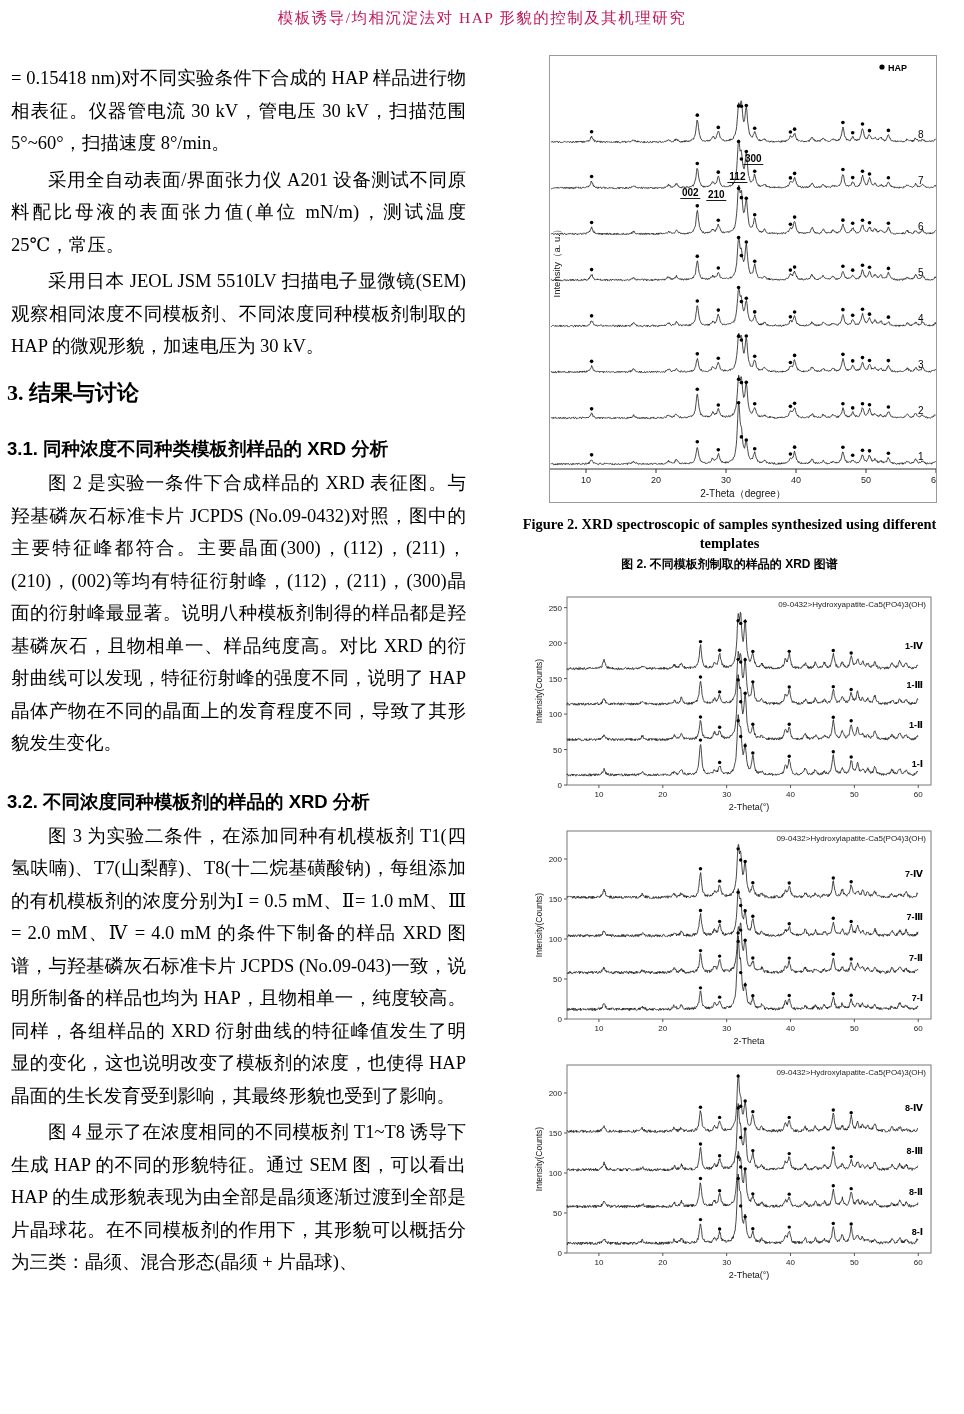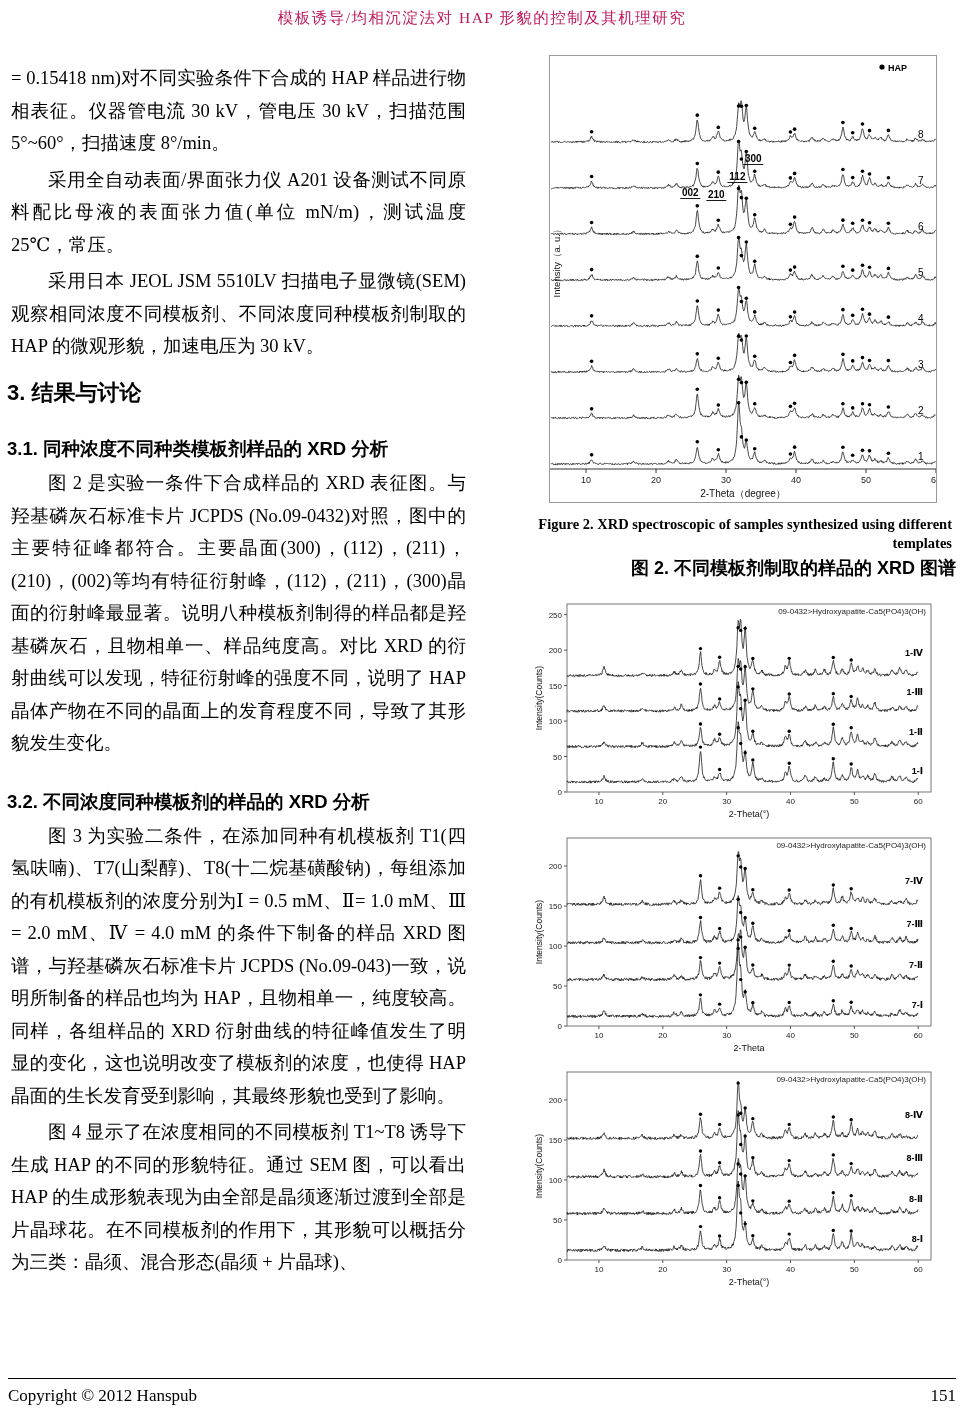--- a/index.html
+++ b/index.html
@@ -5,30 +5,30 @@
   *{margin:0;padding:0;box-sizing:border-box}
   html,body{background:#ffffff}
   .page{position:relative;width:964px;height:1414px;background:#fff;color:#000;
         font-family:"Liberation Serif","DejaVu Serif",serif;overflow:hidden}
   .header{position:absolute;top:8px;left:0;width:100%;text-align:center;
           font-size:15.5px;color:#be185d;letter-spacing:1.5px}
   .left-col{position:absolute;left:7px;top:58px;width:463px;
             font-size:18.5px;line-height:32.5px;text-align:justify}
   .left-col p{text-indent:2em;margin:4px}
   .left-col p.noindent{text-indent:0}
-  .sec-h2{font-family:Liberation Sans, sans-serif;
+  .sec-h2{font-family:Liberation Serif, serif;
           font-size:22px;font-weight:bold;margin:16px 0 8px;line-height:1.3}
   .sec-h3{font-family:"Liberation Sans","DejaVu Sans",sans-serif;
           font-size:18.5px;font-weight:bold;margin:30px 0 6px;line-height:1.3}
   .right-col{position:absolute;left:503px;top:0;width:453px}
   .fig2-box{margin:55px 0 0 46px;width:388px;height:448px;border:1px solid #9a9a9a;background:#fff}
-  .caption{margin-top:12px;text-align:right}
+  .caption{margin-top:12px;text-align:center}
   .cap-en{font-size:14.5px;font-weight:bold;line-height:1.3;padding:0 4px}
   .cap-zh{font-family:"Liberation Sans","DejaVu Sans",sans-serif;
-          font-size:18px;font-weight:bold;margin-top:3px}
+          font-size:12px;font-weight:bold;margin-top:3px}
   .fig3-stack{margin:16px 0 0 30px;width:405px}
   .fig3-stack svg{display:block;margin-bottom:6px;background:#fff}
   .footer{position:absolute;left:8px;right:8px;top:1378px;border-top:1.5px solid #000;
           padding-top:7px;display:flex;justify-content:space-between;font-size:17px}
   svg text{font-family:"Liberation Sans","DejaVu Sans",sans-serif}
 </style>
 </head>
 <body>
 
 <div class="page">
@@ -431,18 +431,14 @@
           <circle cx="219.83157894736843" cy="54.662516245860616" r="1.7" fill="#000"></circle>
           <circle cx="256.23157894736835" cy="60.379198215635114" r="1.7" fill="#000"></circle>
           <circle cx="300.2947368421053" cy="52.95444192712307" r="1.7" fill="#000"></circle>
           <circle cx="318.17543859649123" cy="55.67281266801359" r="1.7" fill="#000"></circle>
         </svg>
     </div>
 
 
   </div>
 
-  <div class="footer">
-    <span>Copyright © 2012 Hanspub</span>
-    <span>151</span>
-  </div>
 
 </div>
 
 </body></html>

